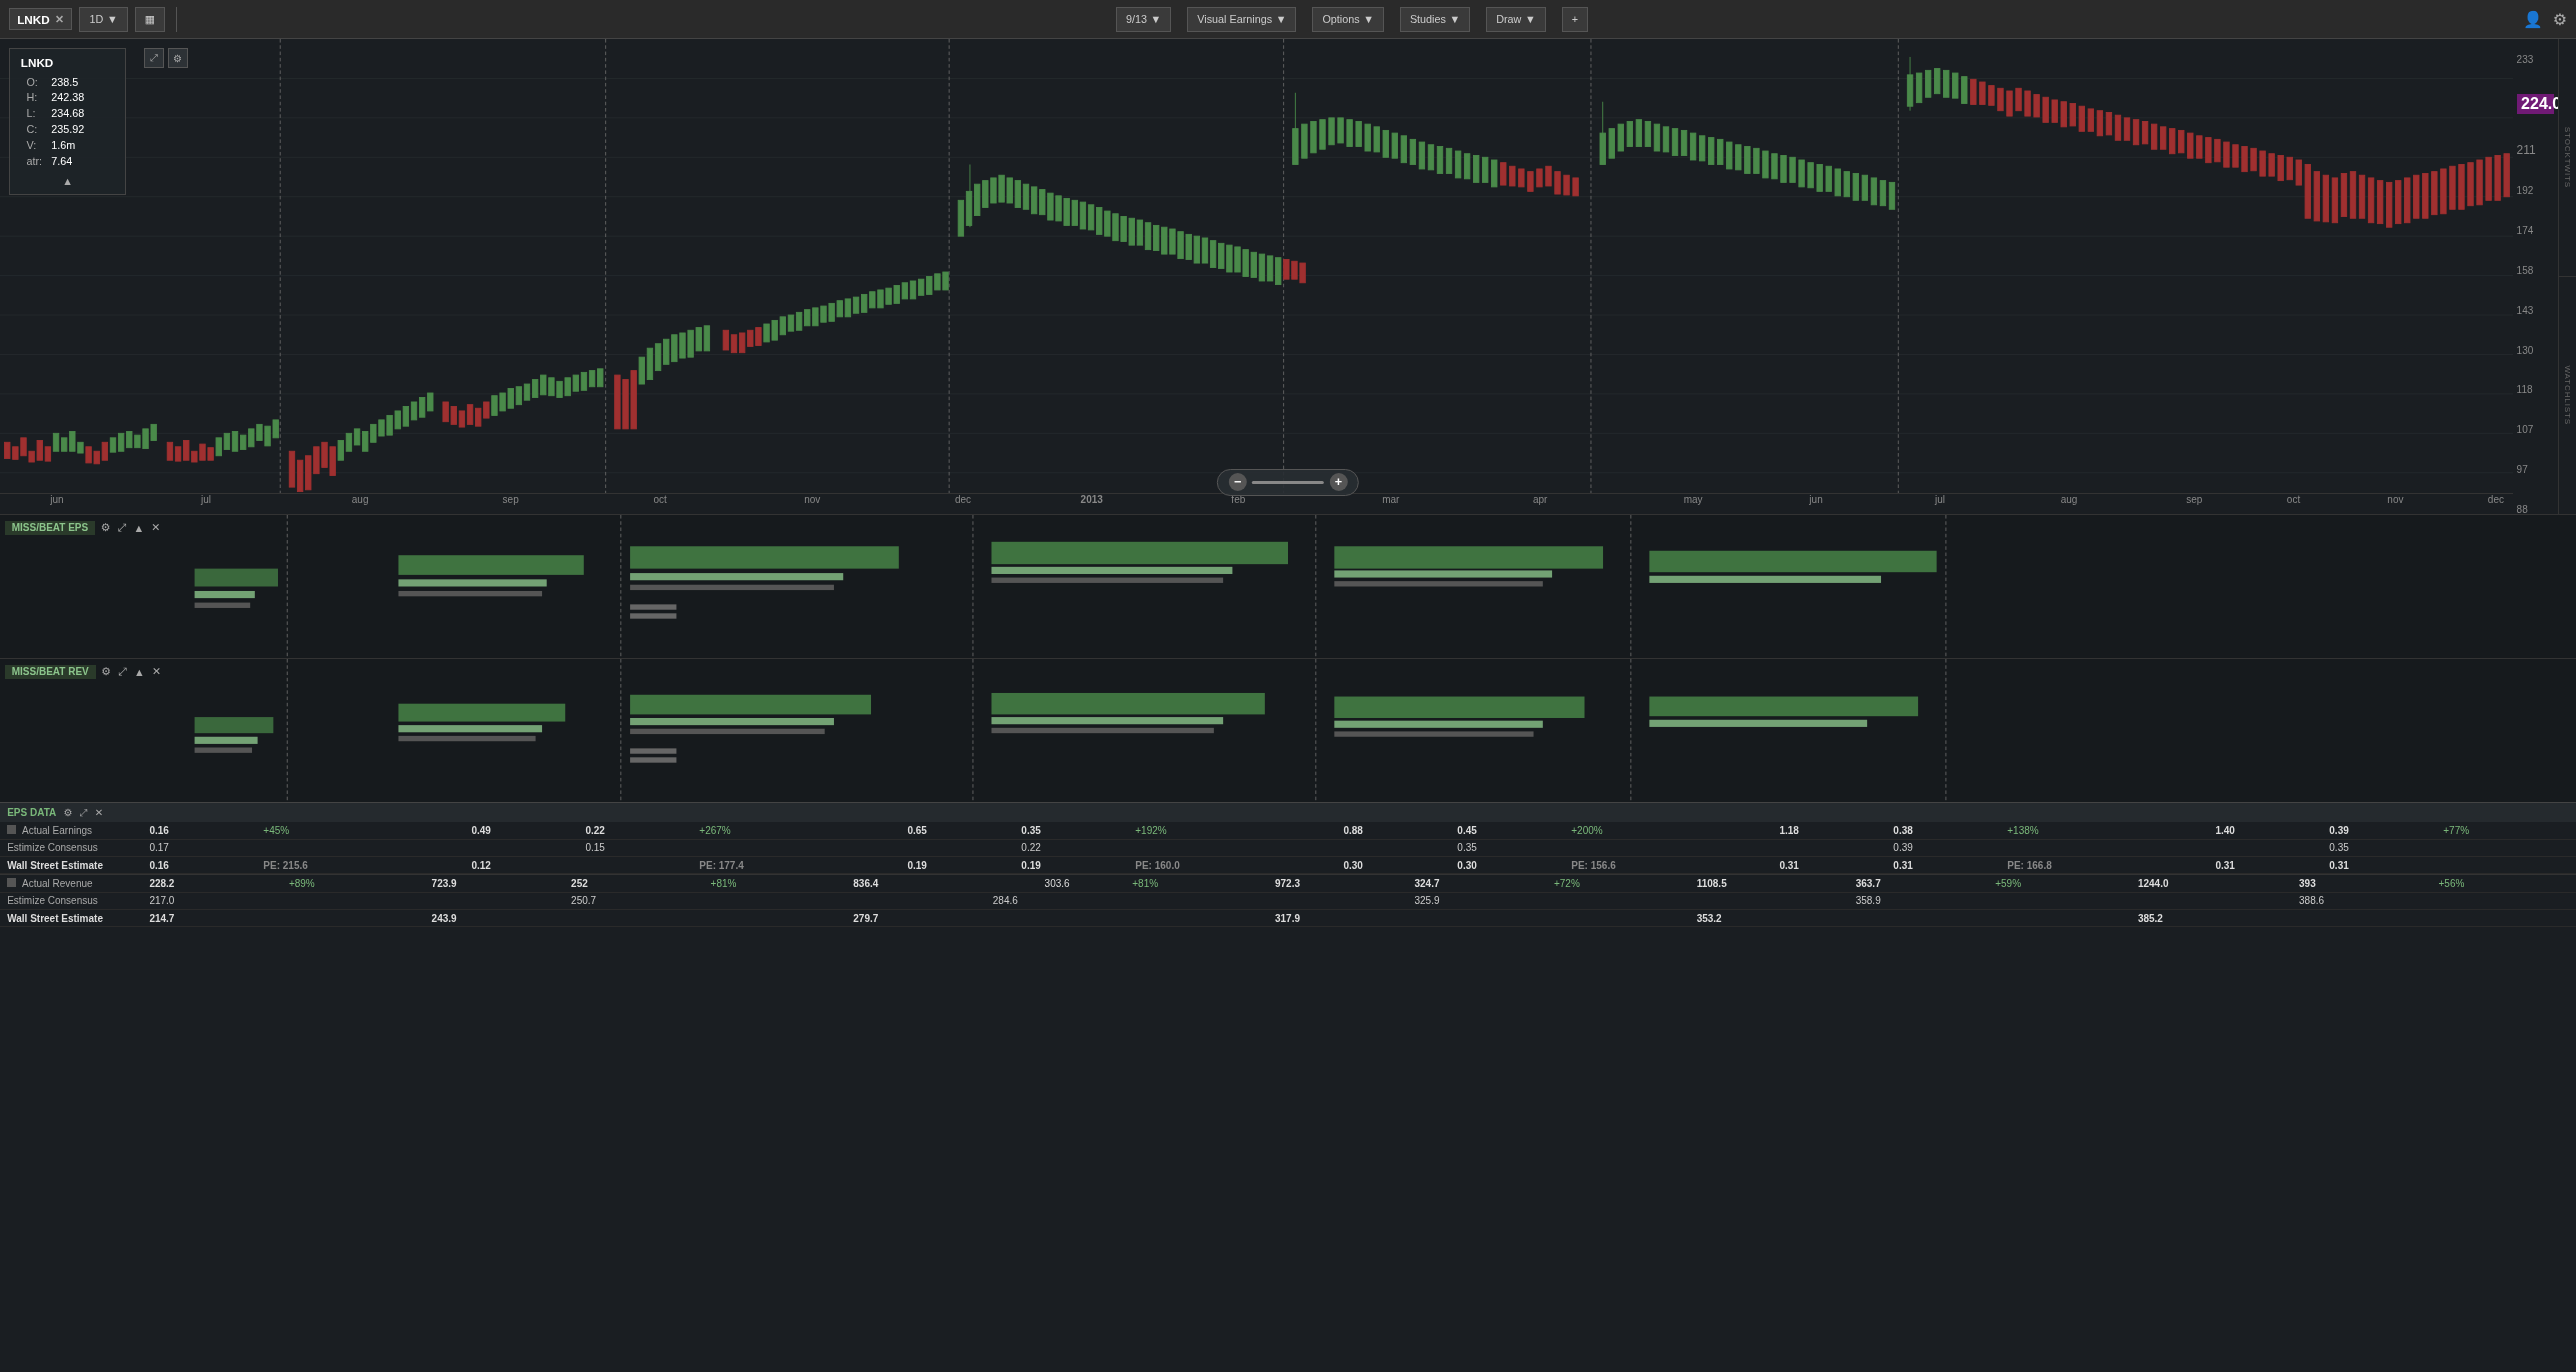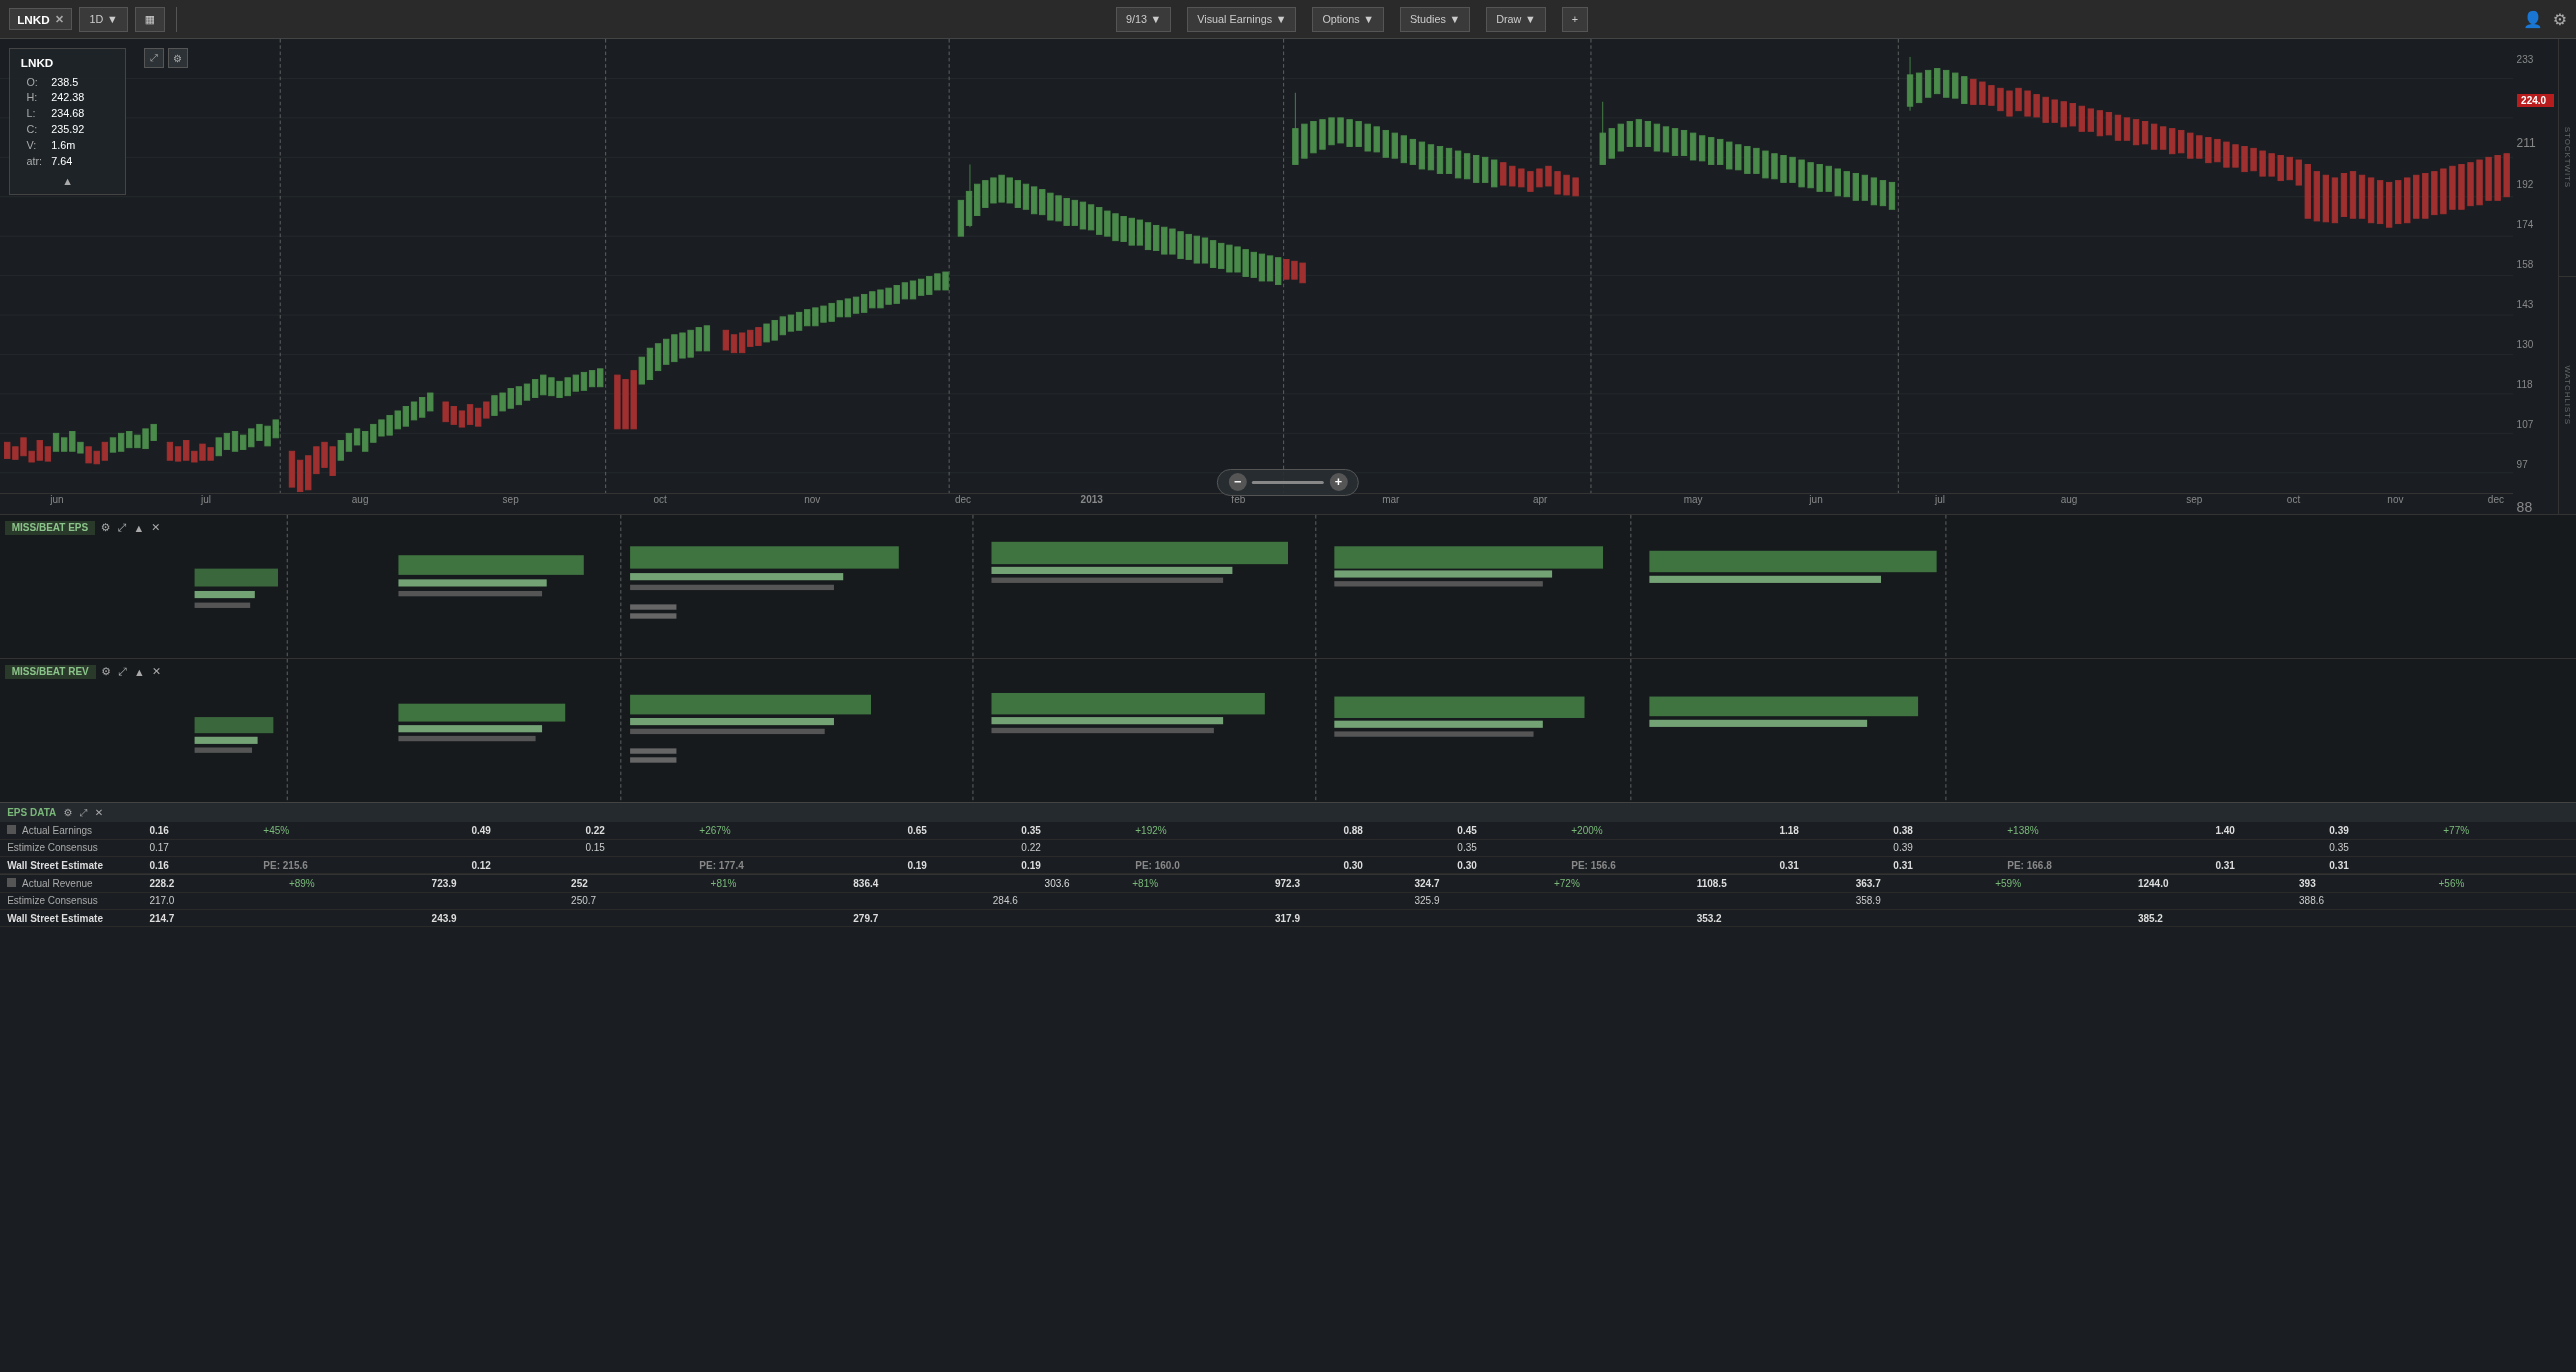--- a/index.html
+++ b/index.html
@@ -316,31 +316,31 @@
       <div class="ohlc-arrow">▲</div>
     </div>
 
     <div class="chart-controls">
       <div class="ctrl-btn">⤢</div>
       <div class="ctrl-btn">⚙</div>
     </div>
 
     <div id="price-scale" style="position:absolute; right:18px; top:8px; width:45px; height:100%; display:flex; flex-direction:column; justify-content:space-between; padding:7.2px 3.6px;">
       <div style="color:#888; font-size:10px;">233</div>
-      <div style="background:#b91c1c; color:#fff; padding:0.9px 4.5px; font-size:10px; font-weight:bold;">224.0</div>
+      <div style="background:#701a75; color:#fff; padding:0.9px 4.5px; font-size:16px; font-weight:bold;">224.0</div>
       <div style="color:#888; font-size:12px;">211</div>
       <div style="color:#888; font-size:10px;">192</div>
       <div style="color:#888; font-size:10px;">174</div>
       <div style="color:#888; font-size:10px;">158</div>
       <div style="color:#888; font-size:10px;">143</div>
       <div style="color:#888; font-size:10px;">130</div>
       <div style="color:#888; font-size:10px;">118</div>
       <div style="color:#888; font-size:10px;">107</div>
       <div style="color:#888; font-size:10px;">97</div>
-      <div style="color:#888; font-size:14px;">88</div>
+      <div style="color:#888; font-size:10px;">88</div>
     </div>
 
     <div style="position:absolute; right:0; top:0; width:18px; height:100%; background:#1a1e22; border-left:0.9px solid #333; display:flex; flex-direction:column;">
       <div class="side-label" style="flex:1; display:flex; align-items:center; justify-content:center;">
         <span style="writing-mode:vertical-rl; transform:rotate(180deg); font-size:8px; color:#666; letter-spacing:0.9px;">STOCKTWITS</span>
       </div>
       <div style="height:0.9px; background:#333;"></div>
       <div class="side-label" style="flex:1; display:flex; align-items:center; justify-content:center;">
         <span style="writing-mode:vertical-rl; transform:rotate(180deg); font-size:8px; color:#666; letter-spacing:0.9px;">WATCHLISTS</span>
       </div>

